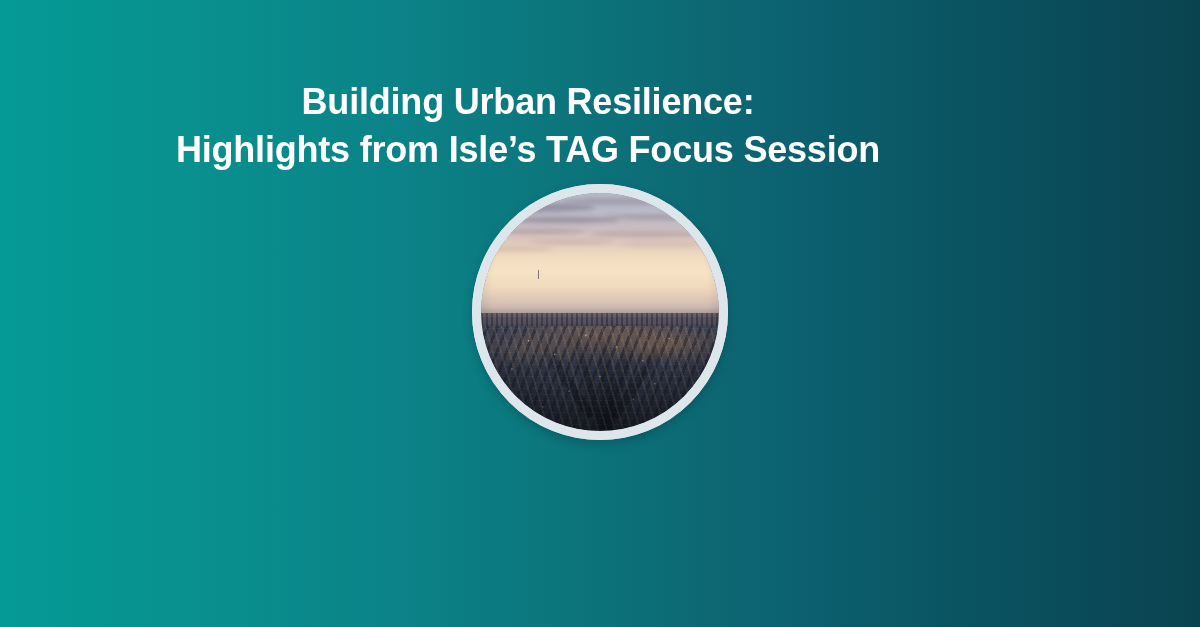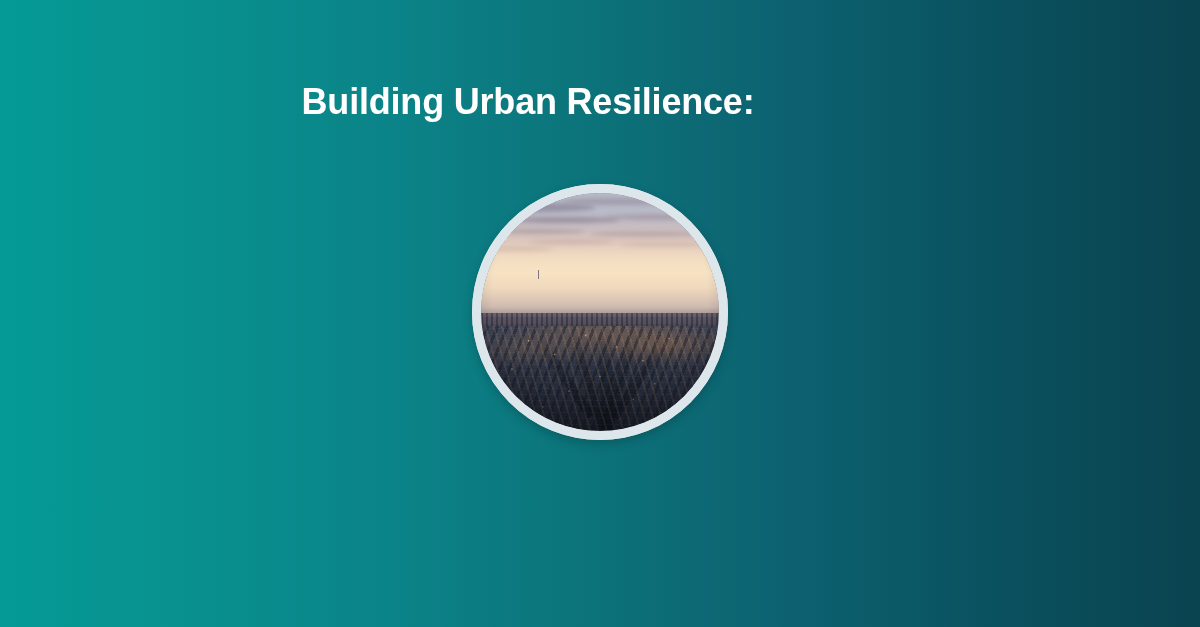--- a/index.html
+++ b/index.html
@@ -244,20 +244,21 @@
       linear-gradient(180deg, rgba(0,0,0,0) 58%, rgba(12,16,24,0.35) 100%);
   }
 </style>
 </head>
 <body>
 
 <div class="banner">
 
   <div class="title-block">
     <span class="title-line">Building Urban Resilience:</span>
+    <span class="title-line">Highlights from Isle’s TAG Focus Session</span>
   </div>
 
   <div class="medallion">
     <div class="medallion-photo">
       <div class="photo-inner">
 
         <div class="sky">
           <div class="cloud cl1"></div>
           <div class="cloud cl2"></div>
           <div class="cloud cl3"></div>

